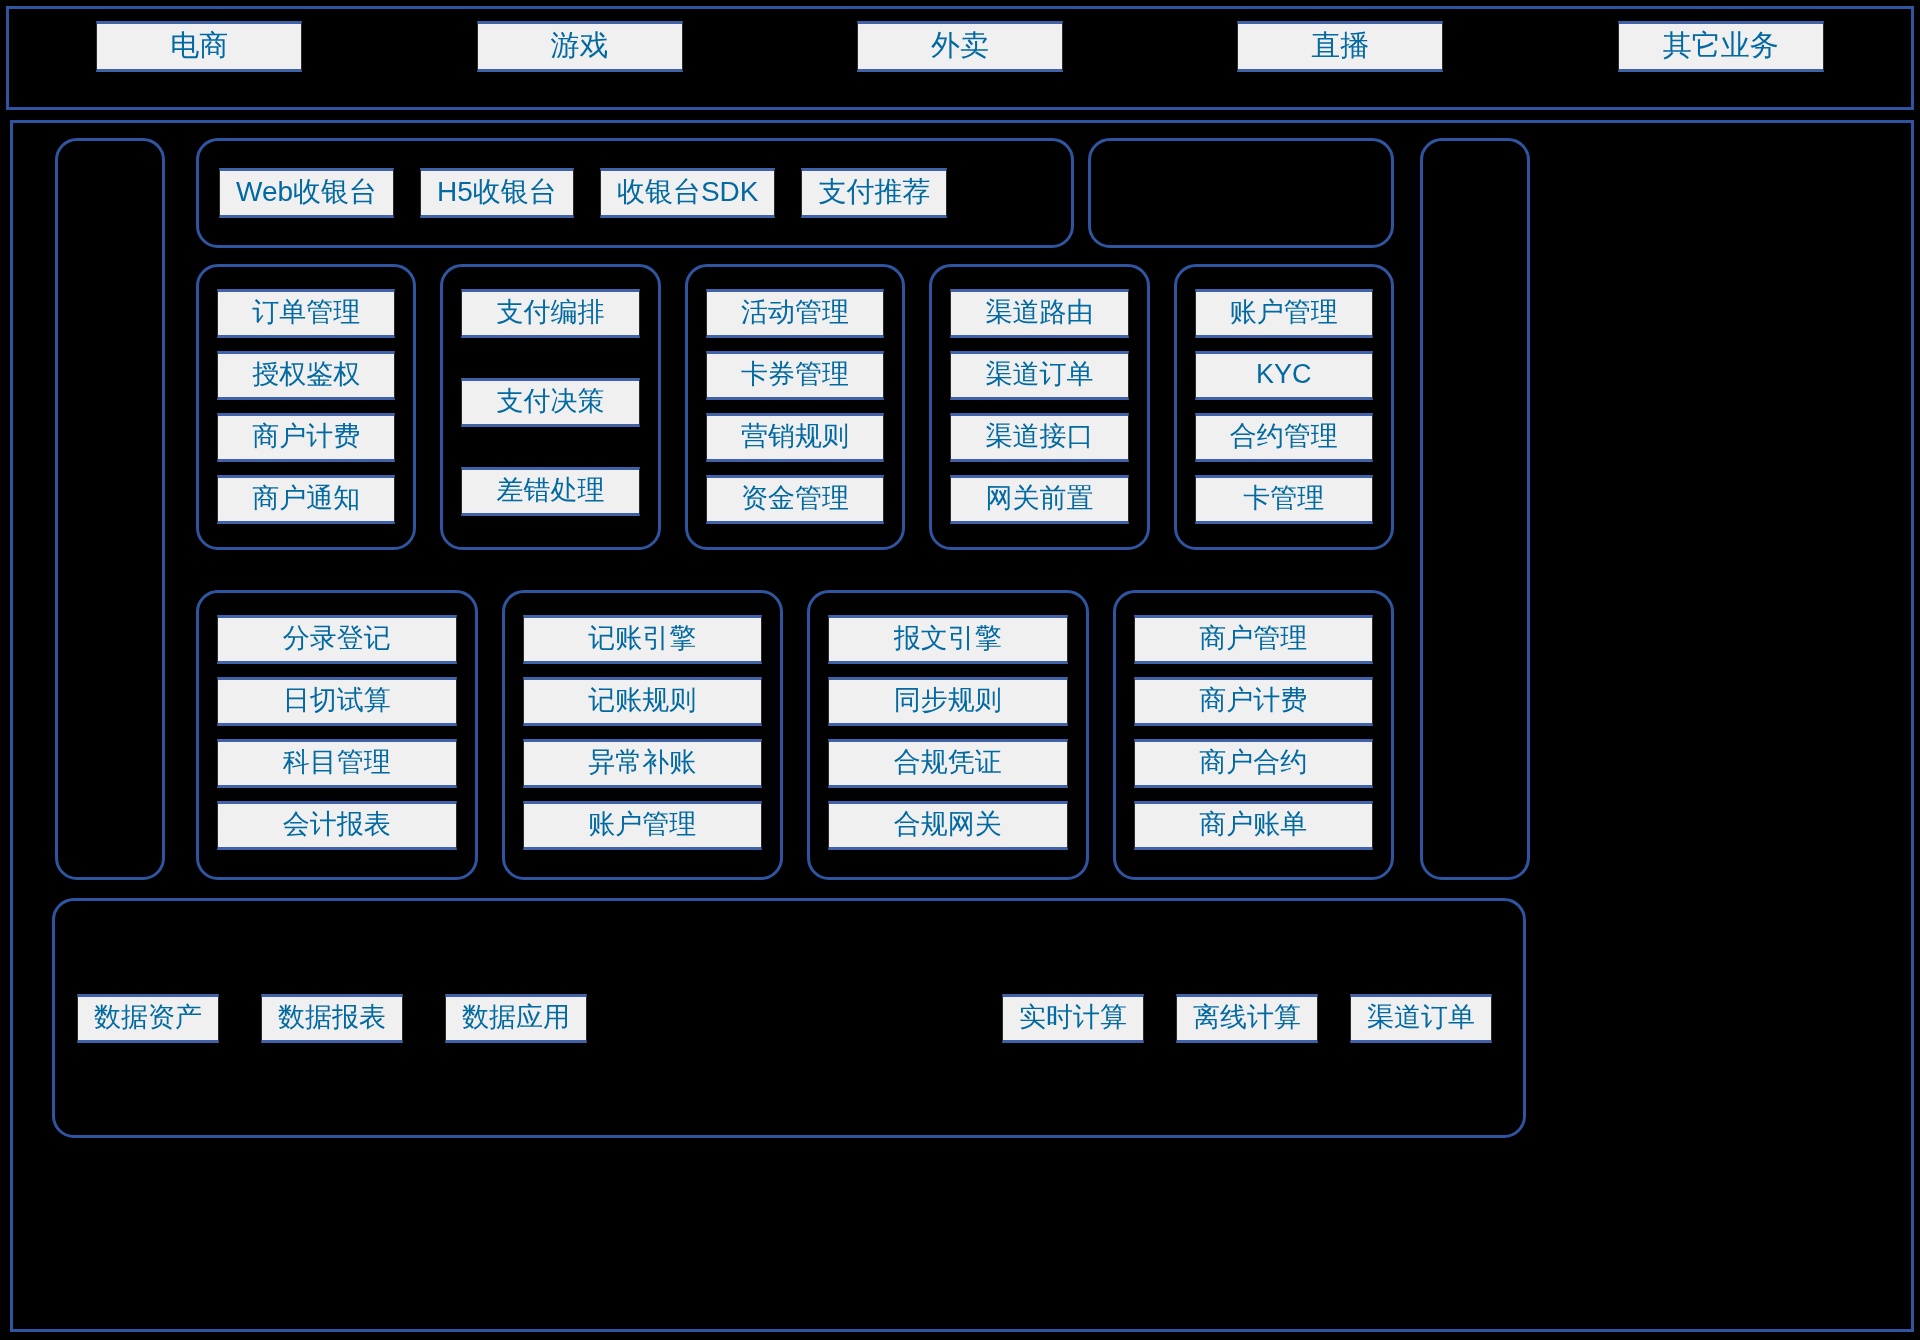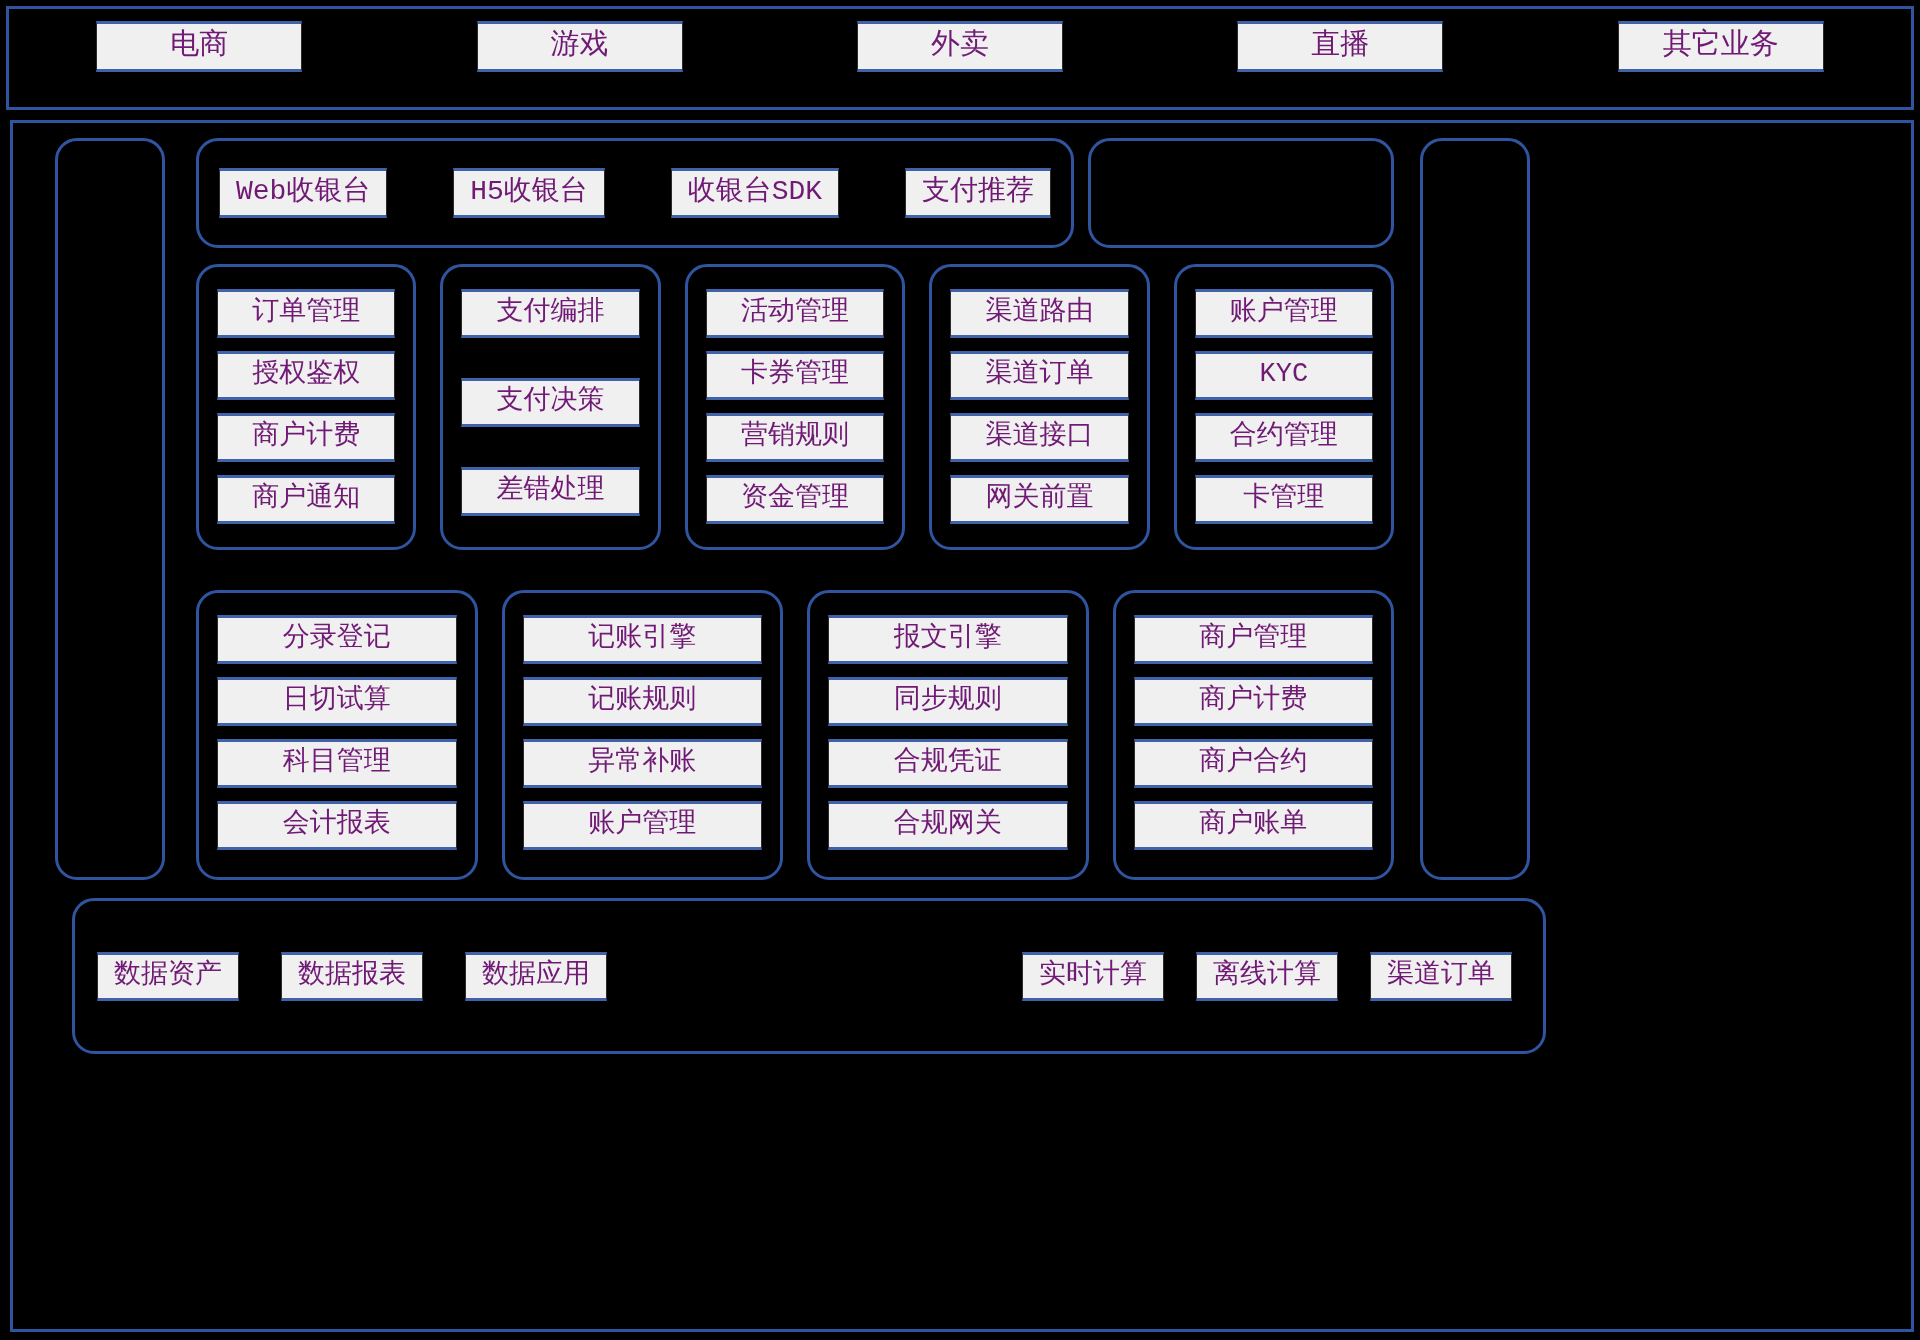--- a/index.html
+++ b/index.html
@@ -14,28 +14,27 @@
     color: #111111;
     overflow: hidden;
   }
 
   
   .chip {
     background: #f0f0f0;
     border: 1px solid #2b2b2b;
     border-top: 3px solid #3f62a8;
     border-bottom: 3px solid #3f62a8;
-    color: #701a75;
+    color: #0369a1;
     font-size: 27px;
     line-height: 1;
     padding: 7px 16px 9px 16px;
     text-align: center;
     white-space: nowrap;
     box-sizing: border-box;
-    font-family: Liberation Mono, monospace;
   }
 
   
   .frame {
     border: 3px solid #2f55a0;
     background: #000000;
     box-sizing: border-box;
   }
 
   
@@ -89,21 +88,20 @@
     top: 138px;
     width: 878px;
     height: 110px;
     border: 3px solid #2f55a0;
     border-radius: 22px;
     box-sizing: border-box;
     display: flex;
     align-items: center;
     padding: 0 20px;
     gap: 26px;
-    justify-content: space-between;
   }
   #cashier-group .chip { font-size: 28px; }
 
   #cashier-aux {
     position: absolute;
     left: 1088px;
     top: 138px;
     width: 306px;
     height: 110px;
     border: 3px solid #2f55a0;
@@ -134,24 +132,24 @@
     gap: 13px;
   }
   .group .chip { width: 100%; }
 
   
   .group.sparse { gap: 40px; }
 
   
   #data-band {
     position: absolute;
-    left: 72px;
+    left: 52px;
     top: 898px;
     width: 1474px;
-    height: 156px;
+    height: 240px;
     border: 3px solid #2f55a0;
     border-radius: 22px;
     box-sizing: border-box;
     display: flex;
     align-items: center;
   }
   #data-band .data-left {
     display: flex;
     gap: 42px;
     padding-left: 22px;

